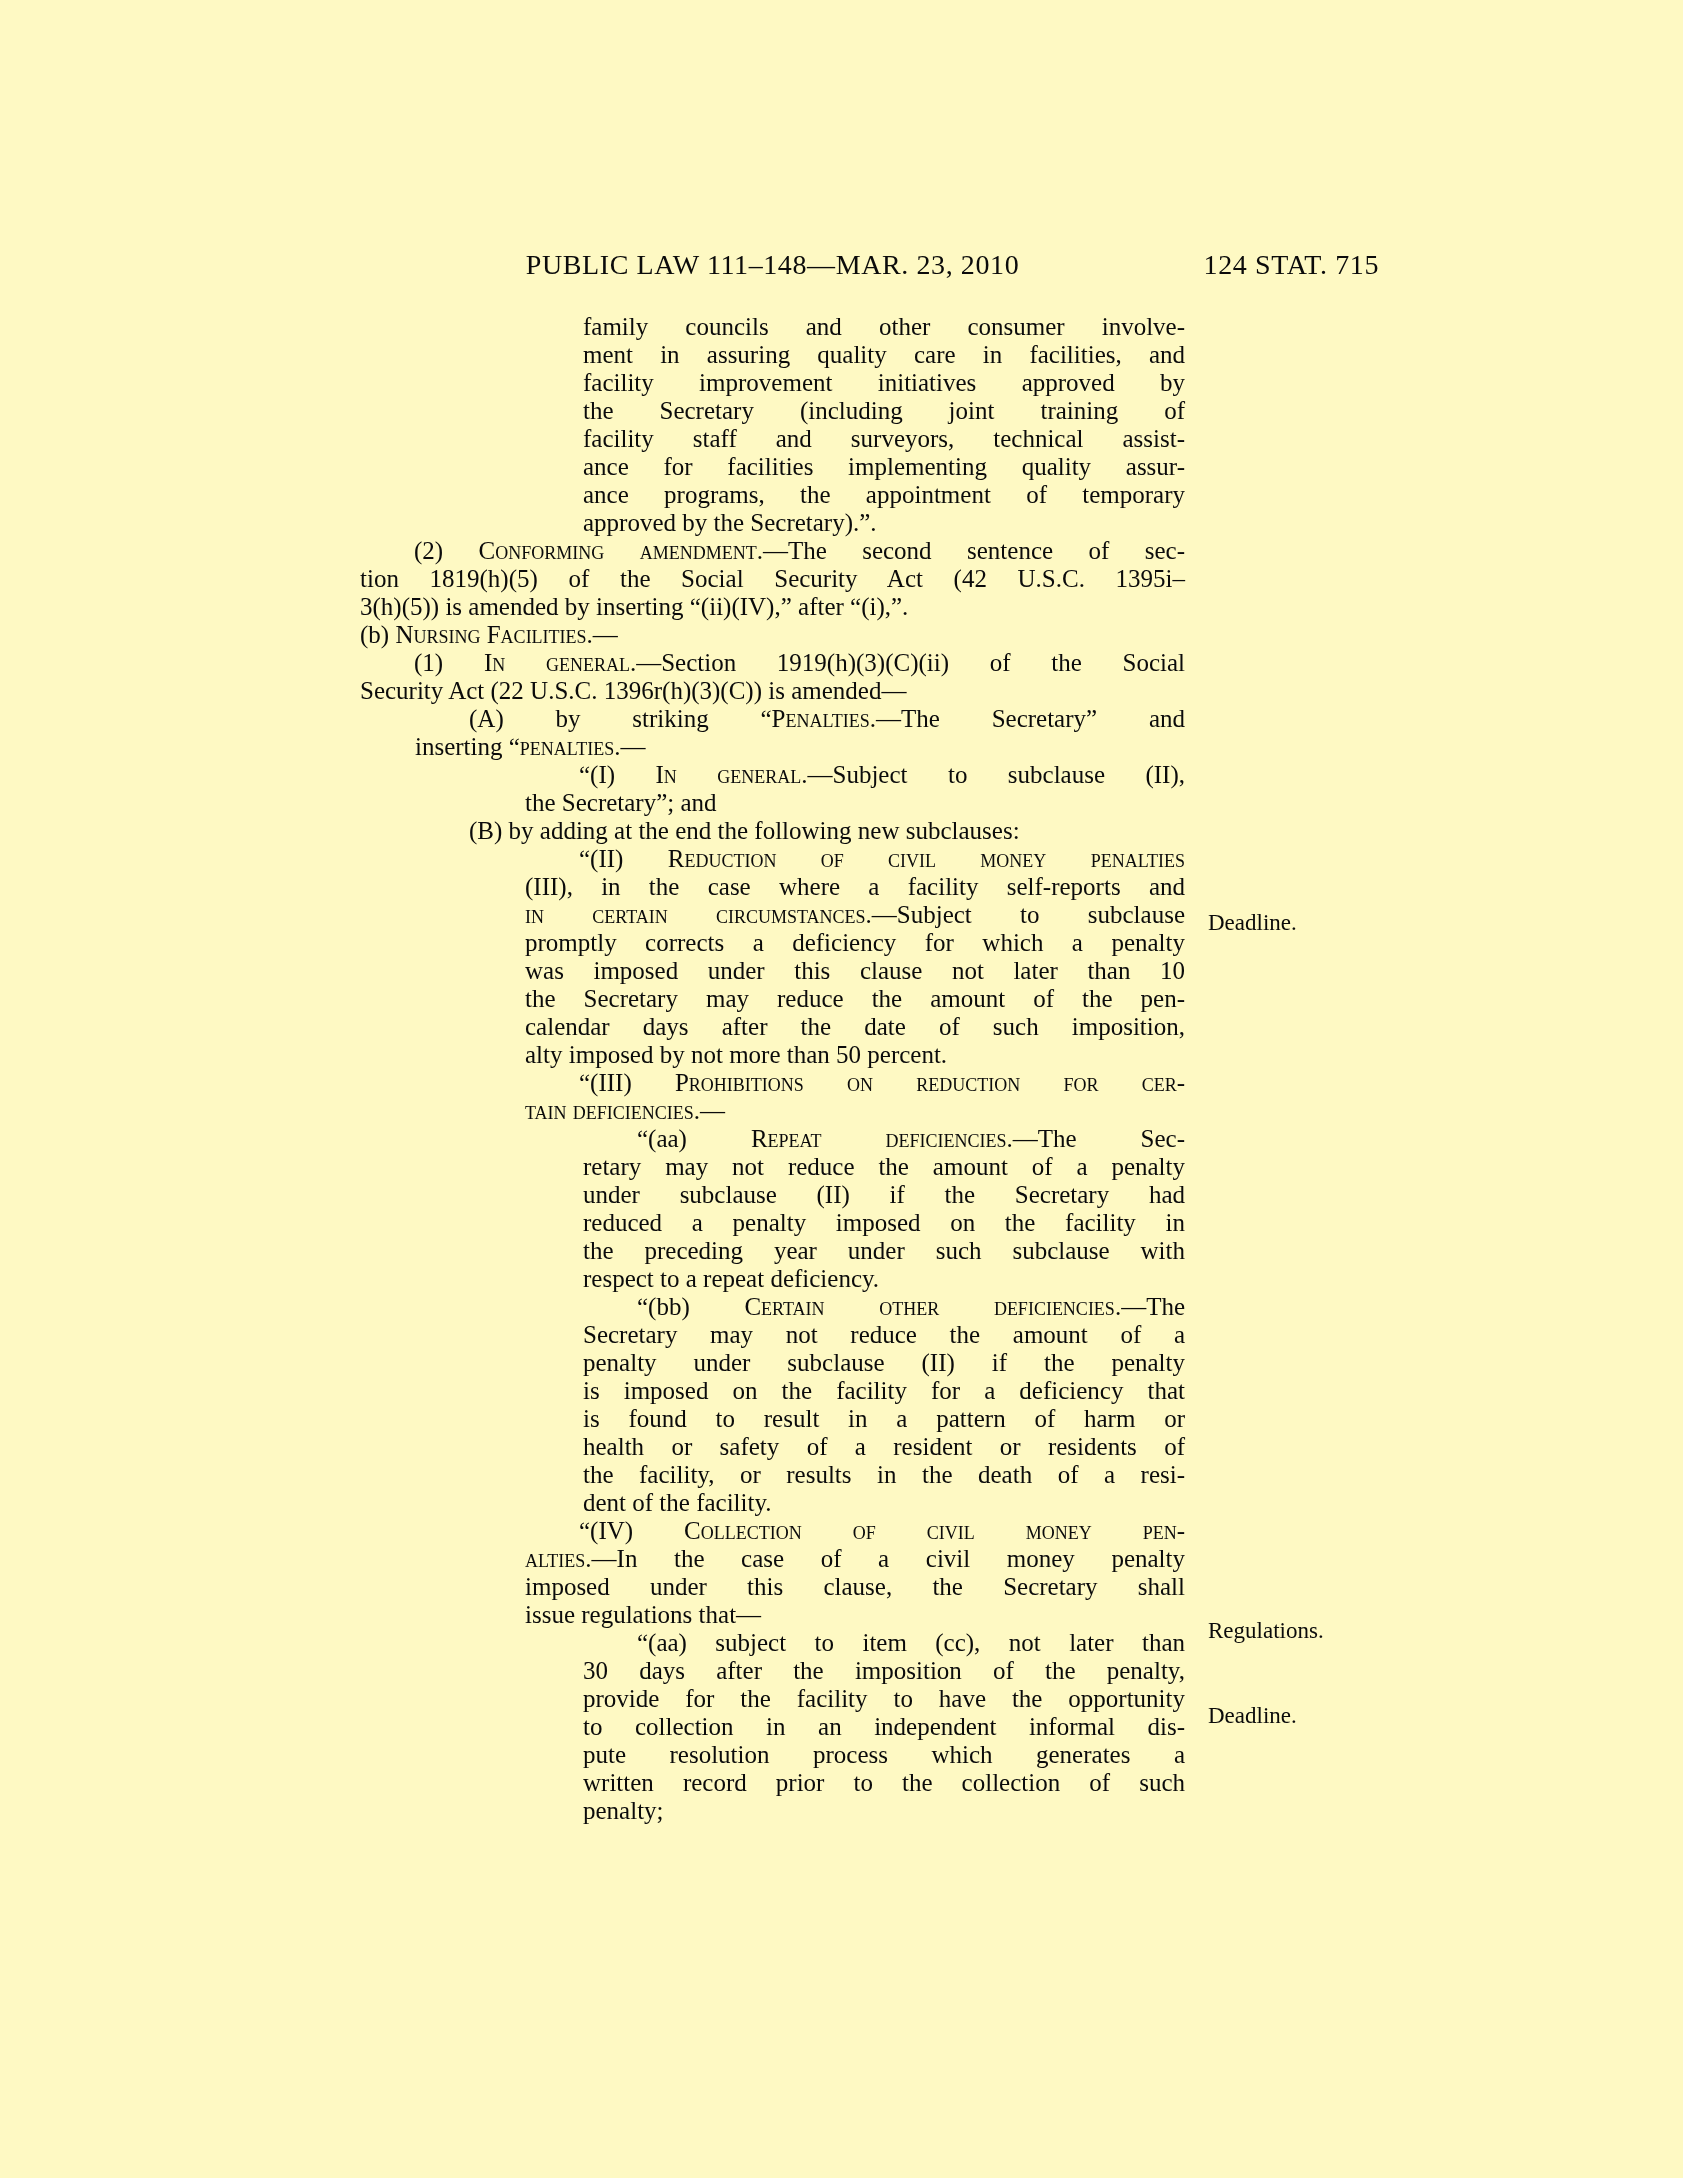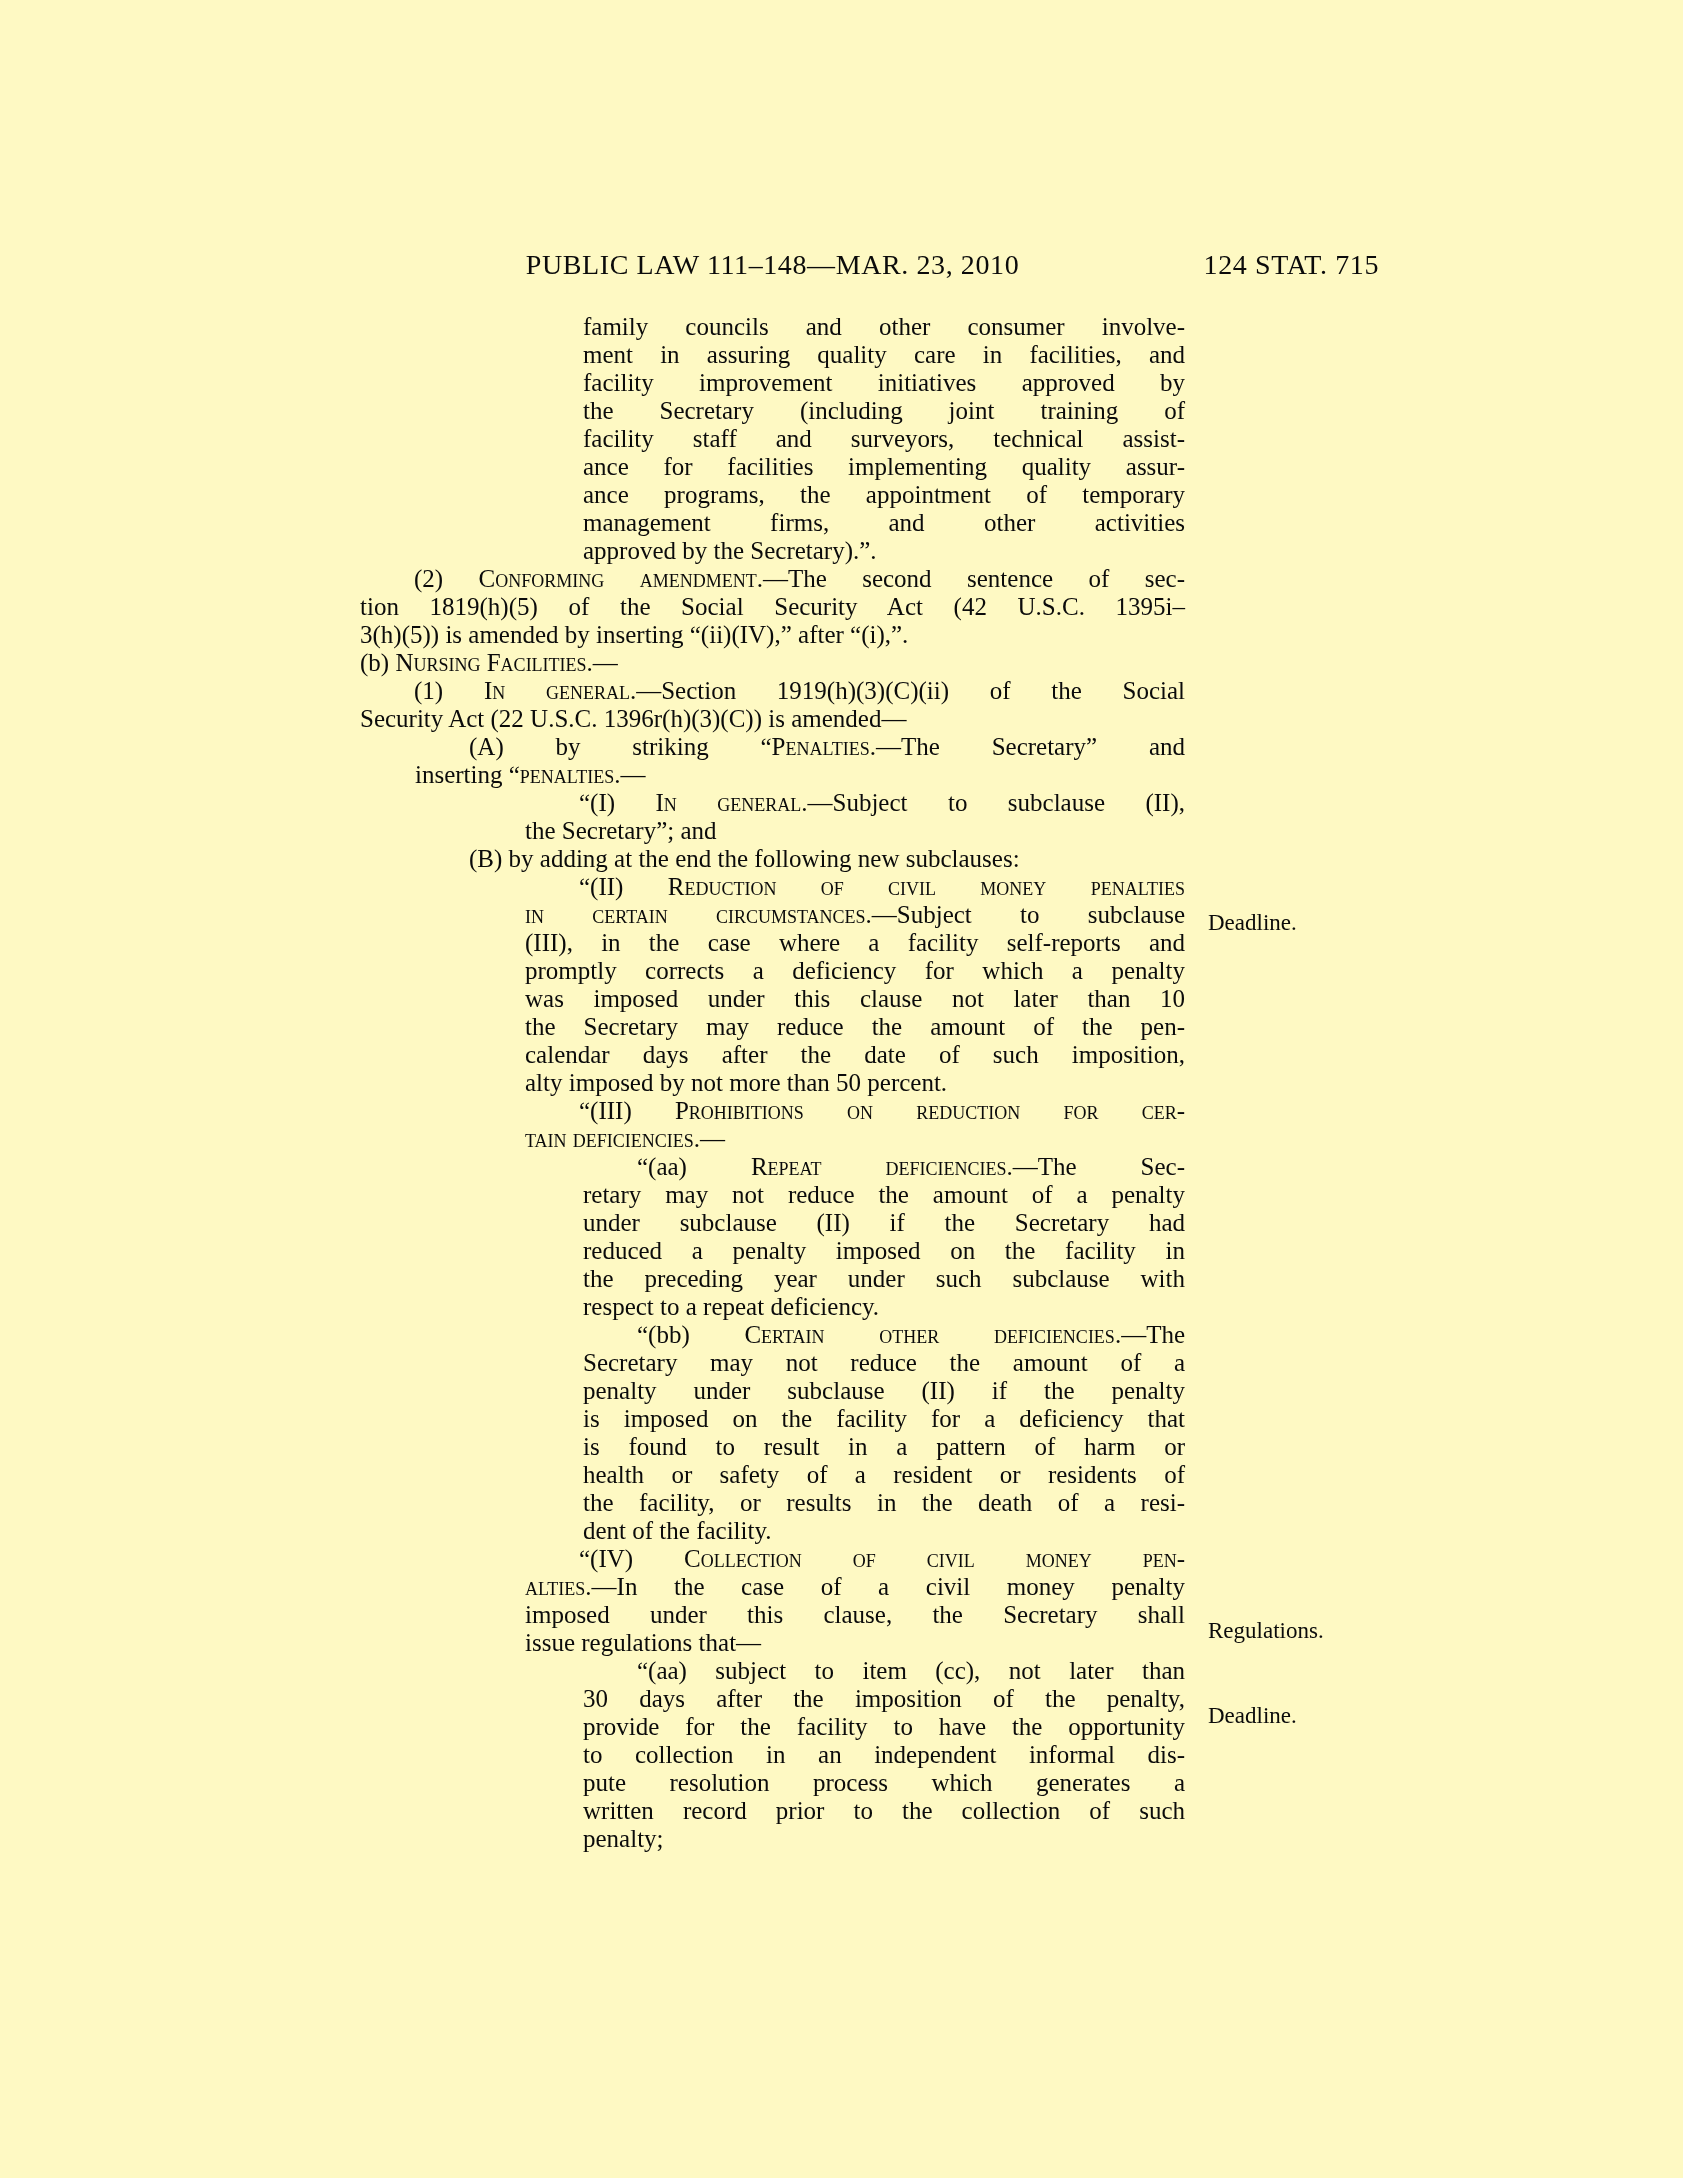--- a/index.html
+++ b/index.html
@@ -37,21 +37,20 @@
   <div class="header-right">124 STAT. 715</div>
   <div class="column">
       <div>
         <div class="line" style="margin-left: 223px;"><span>family councils and other consumer involve-</span></div>
         <div class="line" style="margin-left: 223px;"><span>ment in assuring quality care in facilities, and</span></div>
         <div class="line" style="margin-left: 223px;"><span>facility improvement initiatives approved by</span></div>
         <div class="line" style="margin-left: 223px;"><span>the Secretary (including joint training of</span></div>
         <div class="line" style="margin-left: 223px;"><span>facility staff and surveyors, technical assist-</span></div>
         <div class="line" style="margin-left: 223px;"><span>ance for facilities implementing quality assur-</span></div>
         <div class="line" style="margin-left: 223px;"><span>ance programs, the appointment of temporary</span></div>
-        <div class="line" style="margin-left: 223px;"><span>management firms, and other activities</span></div>
         <div class="line last" style="margin-left: 223px;"><span>approved by the Secretary).”.</span></div>
       </div>
       <div>
         <div class="line" style="margin-left: 0px; text-indent: 54px;"><span>(2) </span><span class="sc">Conforming amendment.—</span><span>The second sentence of sec-</span></div>
         <div class="line" style="margin-left: 0px;"><span>tion 1819(h)(5) of the Social Security Act (42 U.S.C. 1395i–</span></div>
         <div class="line last" style="margin-left: 0px;"><span>3(h)(5)) is amended by inserting “(ii)(IV),” after “(i),”.</span></div>
       </div>
       <div>
         <div class="line last" style="margin-left: 0px;"><span>(b) </span><span class="sc">Nursing Facilities.—</span></div>
       </div>
@@ -65,22 +64,22 @@
       </div>
       <div>
         <div class="line" style="margin-left: 165px; text-indent: 54px;"><span>“(I) </span><span class="sc">In general.—</span><span>Subject to subclause (II),</span></div>
         <div class="line last" style="margin-left: 165px;"><span>the Secretary”; and</span></div>
       </div>
       <div>
         <div class="line last" style="margin-left: 55px; text-indent: 54px;"><span>(B) by adding at the end the following new subclauses:</span></div>
       </div>
       <div>
         <div class="line" style="margin-left: 165px; text-indent: 54px;"><span>“(II) </span><span class="sc">Reduction of civil money penalties</span></div>
+        <div class="line" style="margin-left: 165px;"><span>(III), in the case where a facility self-reports and</span></div>
         <div class="line" style="margin-left: 165px;"><span class="sc">in certain circumstances.—</span><span>Subject to subclause</span></div>
-        <div class="line" style="margin-left: 165px;"><span>(III), in the case where a facility self-reports and</span></div>
         <div class="line" style="margin-left: 165px;"><span>promptly corrects a deficiency for which a penalty</span></div>
         <div class="line" style="margin-left: 165px;"><span>was imposed under this clause not later than 10</span></div>
         <div class="line" style="margin-left: 165px;"><span>the Secretary may reduce the amount of the pen-</span></div>
         <div class="line" style="margin-left: 165px;"><span>calendar days after the date of such imposition,</span></div>
         <div class="line last" style="margin-left: 165px;"><span>alty imposed by not more than 50 percent.</span></div>
       </div>
       <div>
         <div class="line" style="margin-left: 165px; text-indent: 54px;"><span>“(III) </span><span class="sc">Prohibitions on reduction for cer-</span></div>
         <div class="line last" style="margin-left: 165px;"><span class="sc">tain deficiencies.—</span></div>
       </div>

